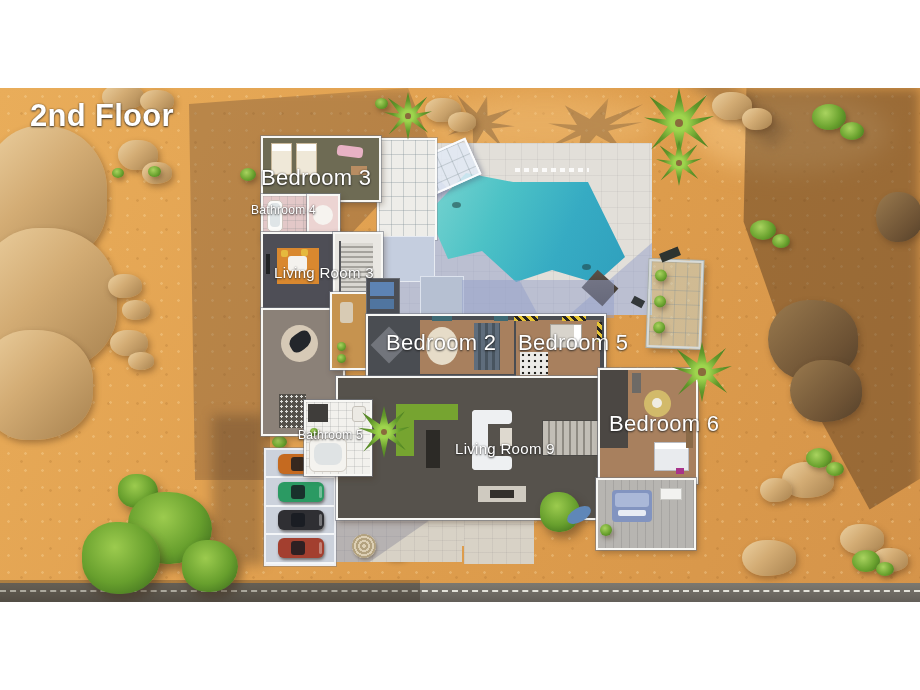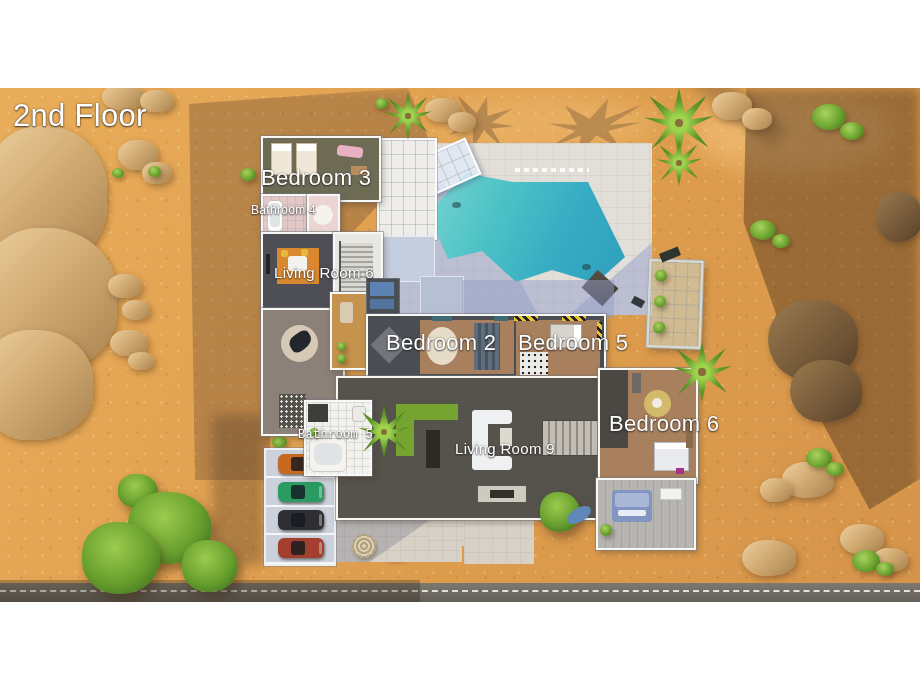--- a/index.html
+++ b/index.html
@@ -310,28 +310,28 @@
       <div class="a palm" style="left:656px;top:140px;width:46px;height:46px;">
           <span class="palm-core"></span>
         </div>
       <div class="a palm" style="left:672px;top:342px;width:60px;height:60px;">
           <span class="palm-core"></span>
         </div>
       <div class="a palm" style="left:358px;top:406px;width:52px;height:52px;">
           <span class="palm-core"></span>
         </div>
 
-      <div class="a label lab-xl" style="left:13px;top:98px;">2nd Floor</div>
+      <div class="a label lab-xl" style="left:30px;top:98px;font-weight:bold;">2nd Floor</div>
       <div class="a label lab-lg" style="left:261px;top:165px;">Bedroom 3</div>
       <div class="a label lab-md" style="left:251px;top:203px;">Bathroom 4</div>
-      <div class="a label lab-sm" style="left:274px;top:264px;">Living Room 6</div>
+      <div class="a label lab-sm" style="left:274px;top:264px;">Living Room 3</div>
       <div class="a label lab-lg" style="left:386px;top:330px;">Bedroom 2</div>
       <div class="a label lab-lg" style="left:518px;top:330px;">Bedroom 5</div>
       <div class="a label lab-lg" style="left:609px;top:411px;">Bedroom 6</div>
-      <div class="a label lab-md" style="left:298px;top:428px;font-family:Liberation Mono, monospace;">Bathroom 5</div>
+      <div class="a label lab-md" style="left:298px;top:428px;">Bathroom 5</div>
       <div class="a label lab-sm" style="left:455px;top:440px;">Living Room 9</div>
 
     </div>
   </div>
 
   <div class="a" style="left:0;top:0;width:920px;height:88px;background:#ffffff;"></div>
   <div class="a" style="left:0;top:602px;width:920px;height:88px;background:#ffffff;"></div>
 </div>
 
 </body></html>

